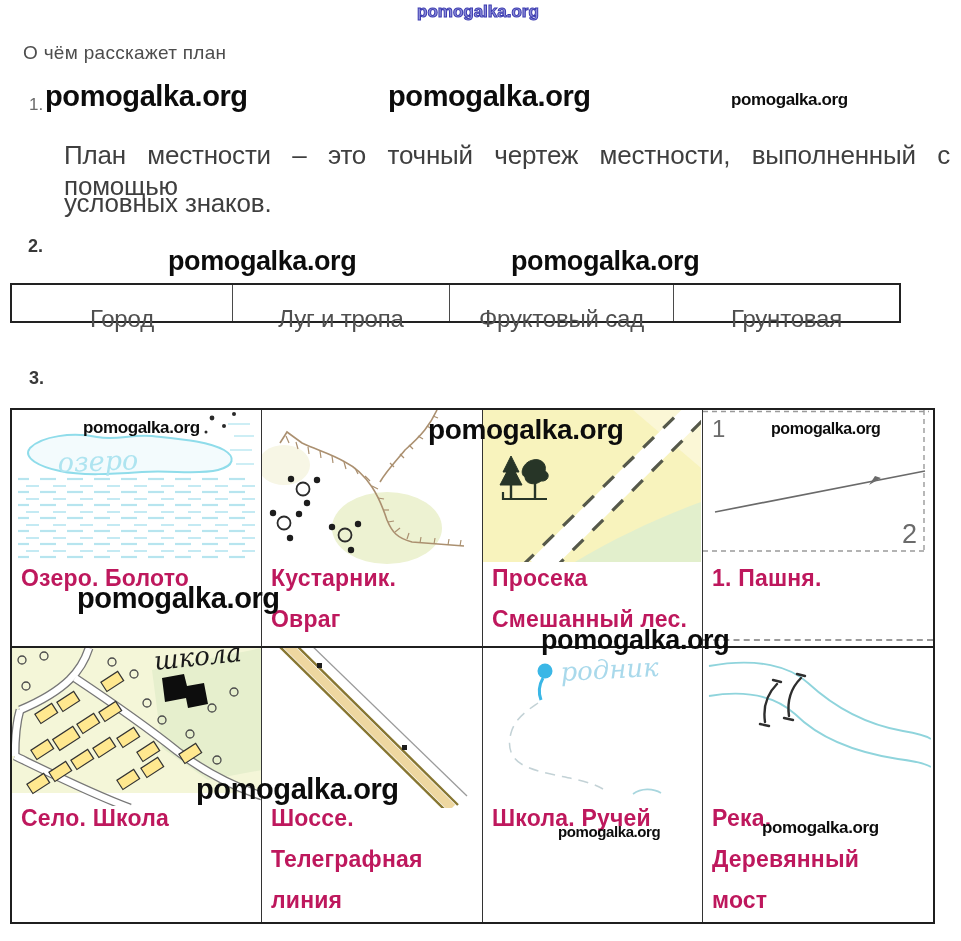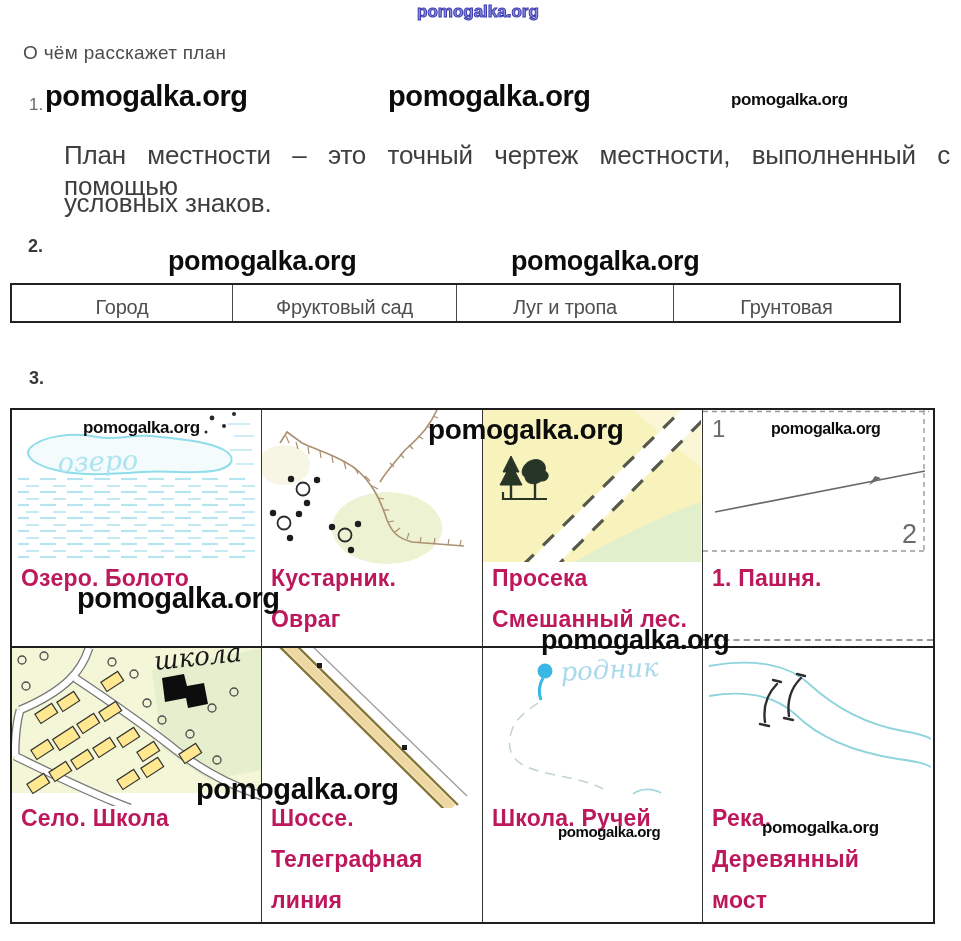--- a/index.html
+++ b/index.html
@@ -31,21 +31,21 @@
   .m3{left:29px;top:368px;}
 
   .para{position:absolute;left:64px;width:886px;font-size:26px;color:#3f3f3f;letter-spacing:-0.2px;}
   .p1{top:140px;text-align:justify;text-align-last:justify;}
   .p2{top:188px;}
 
   
   .tbl{position:absolute;left:10px;top:283px;width:891px;height:40px;border:2px solid #222;
        box-sizing:border-box;display:flex;}
   .tbl .tc{box-sizing:border-box;border-right:1px solid #4a4a4a;display:flex;justify-content:center;
-           padding-top:11px;font-size:20px;color:#4f4f4f;letter-spacing:-0.2px;}
+           padding-top:20px;font-size:24px;color:#4f4f4f;letter-spacing:-0.2px;}
   .tbl .tc:last-child{border-right:none;}
 
   
   .grid{position:absolute;left:10px;top:408px;width:925px;height:516px;border:2px solid #1f1f1f;
         box-sizing:border-box;display:grid;grid-template-columns:250px 221px 220px 230px;
         grid-template-rows:238px 274px;}
   .cell{position:relative;box-sizing:border-box;border-right:1.5px solid #333;overflow:hidden;background:#fff;}
   .cell.lastcol{border-right:none;}
   .cell.r1{border-bottom:2px solid #1f1f1f;}
   .cell svg{display:block;}
@@ -78,22 +78,22 @@
   <div class="title">О чём расскажет план</div>
 
   <div class="marker m1">1.</div>
   <div class="para p1">План местности – это точный чертеж местности, выполненный с помощью</div>
   <div class="para p2">условных знаков.</div>
 
   <div class="marker m2">2.</div>
 
   <div class="tbl">
     <div class="tc" style="width:222px">Город</div>
+    <div class="tc" style="width:218px">Луг и тропа</div>
     <div class="tc" style="width:225px">Фруктовый сад</div>
-    <div class="tc" style="width:218px">Луг и тропа</div>
     <div class="tc" style="width:226px">Грунтовая</div>
   </div>
 
   <div class="marker m3">3.</div>
 
   <div class="grid">
 
     <div class="cell r1">
       <svg width="250" height="155" viewBox="0 0 250 155">
         <defs>

